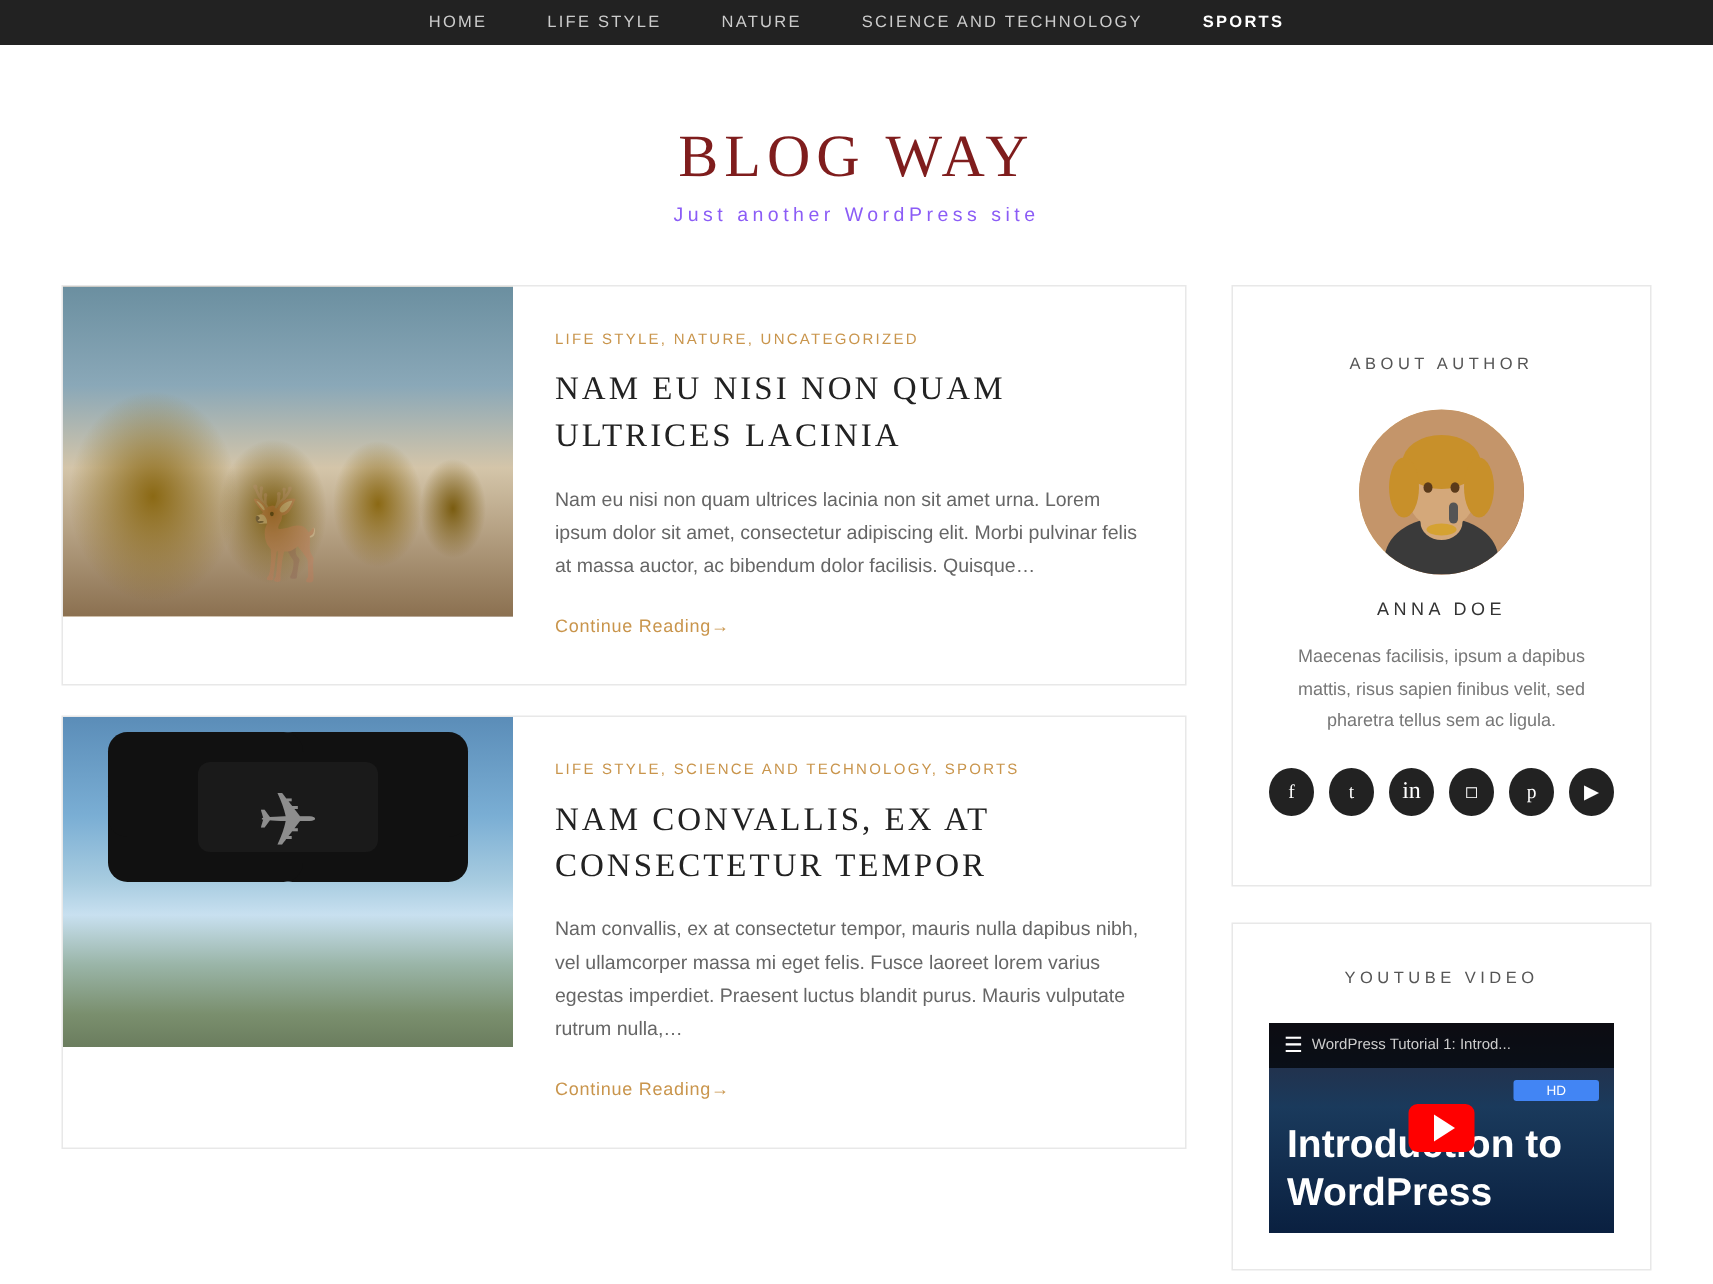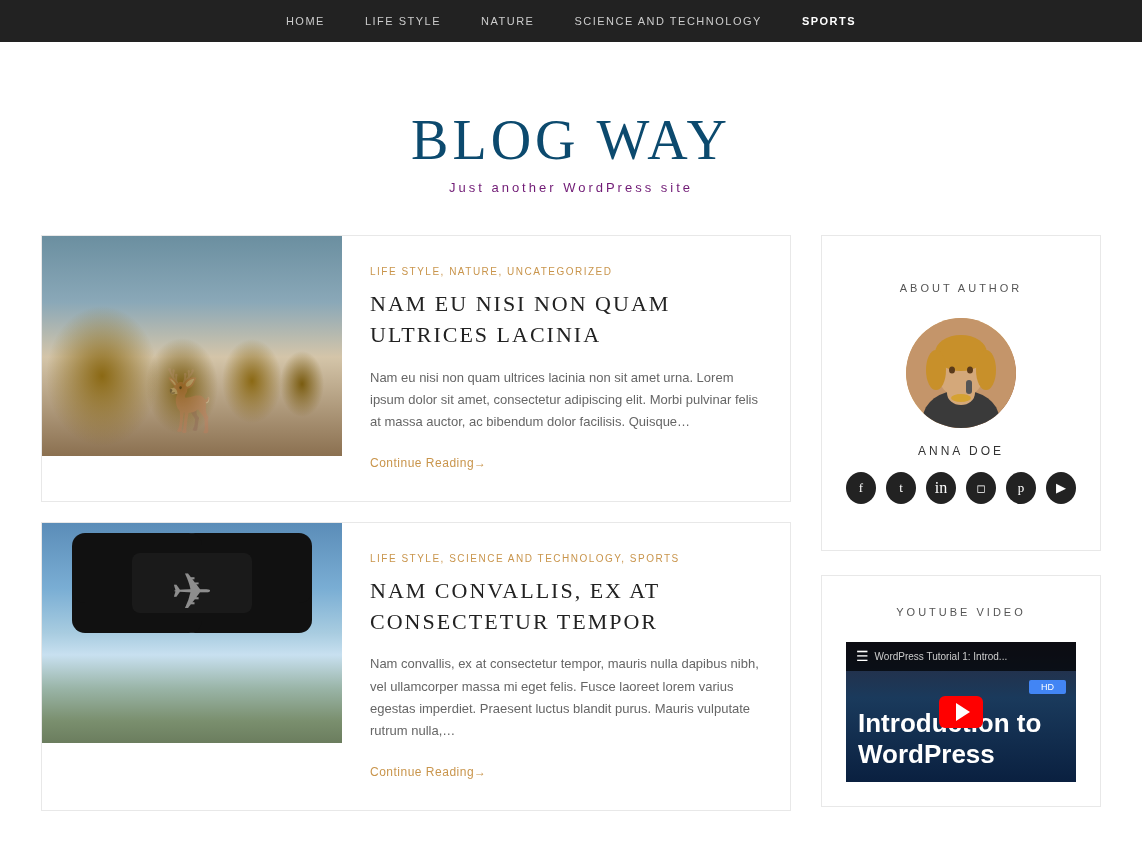--- a/index.html
+++ b/index.html
@@ -4,52 +4,51 @@
   <style>
     * { box-sizing: border-box; margin: 0; padding: 0; }
     body { font-family: Georgia, 'Times New Roman', serif; background: #fff; color: #333; }
 
     
     nav {
       background: #222;
       display: flex;
       justify-content: center;
       align-items: center;
-      height: 42px;
+      height: 30px;
       gap: 40px;
     }
     nav a {
       color: #ccc;
       text-decoration: none;
       font-family: Arial, sans-serif;
       font-size: 11px;
       letter-spacing: 1.5px;
       text-transform: uppercase;
       cursor: pointer;
     }
     nav a.active { color: #fff; font-weight: bold; }
 
     
     .site-header {
       text-align: center;
       padding: 50px 20px 40px;
     }
     .site-title {
       font-family: Georgia, serif;
-      font-size: 56px;
+      font-size: 40px;
       font-weight: normal;
       letter-spacing: 4px;
-      color: #0c4a6e;
-      text-transform: uppercase;
-      margin-top: 16px;
+      color: #7f1d1d;
+      text-transform: uppercase;
     }
     .site-tagline {
       font-family: Arial, sans-serif;
       font-size: 13px;
-      color: #701a75;
+      color: #8b5cf6;
       letter-spacing: 3px;
       margin-top: 8px;
     }
 
     
     .content-area {
       max-width: 1100px;
       margin: 0 auto;
       padding: 0 20px 60px;
       display: flex;
@@ -307,21 +306,21 @@
       border-left: 14px solid #fff;
       border-top: 9px solid transparent;
       border-bottom: 9px solid transparent;
       margin-left: 3px;
     }
     .yt-badge {
       background: #4285f4;
       color: #fff;
       font-size: 9px;
       font-family: Arial, sans-serif;
-      padding: 2px 12px;
+      padding: 2px 22px;
       border-radius: 2px;
       position: absolute;
       top: 38px;
       right: 10px;
     }
   </style>
 </head>
 <body>
 
 <nav>
@@ -383,20 +382,21 @@
 
           <rect x="60" y="62" width="6" height="14" rx="3" fill="#555"></rect>
 
           <ellipse cx="46" cy="52" rx="3" ry="3.5" fill="#5a3a1a"></ellipse>
           <ellipse cx="64" cy="52" rx="3" ry="3.5" fill="#5a3a1a"></ellipse>
 
           <ellipse cx="55" cy="80" rx="10" ry="4" fill="#d4a020" opacity="0.8"></ellipse>
         </svg>
       </div>
       <div class="author-name">ANNA DOE</div>
+      <p class="author-bio">Maecenas facilisis, ipsum a dapibus mattis, risus sapien finibus velit, sed pharetra tellus sem ac ligula.</p>
       <div class="social-icons">
         <a class="social-icon" href="#" title="Facebook">
           <span>f</span>
         </a>
         <a class="social-icon" href="#" title="Twitter">
           <span>t</span>
         </a>
         <a class="social-icon" href="#" title="LinkedIn">
           <span style="font-size:16px;">in</span>
         </a>

